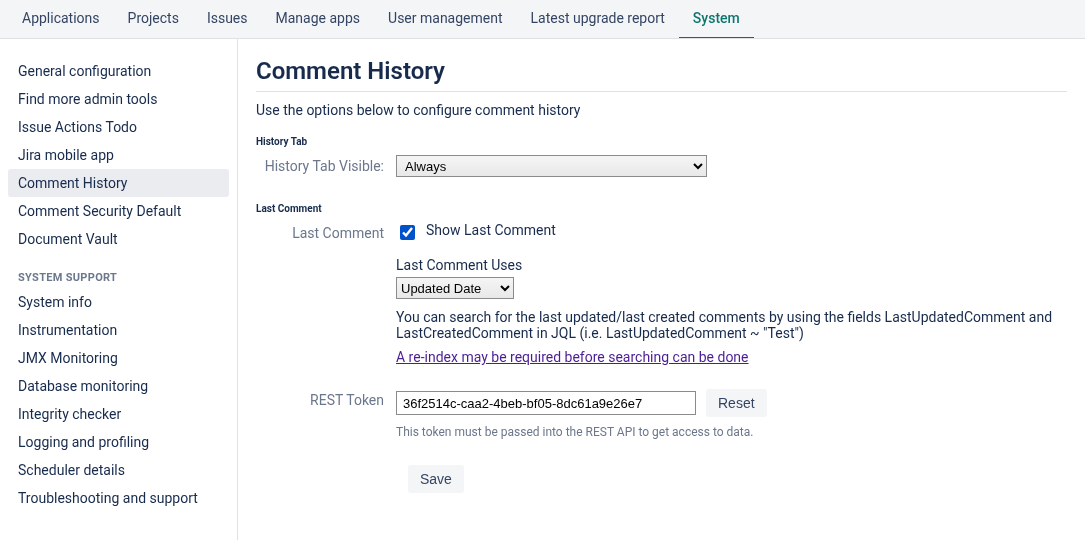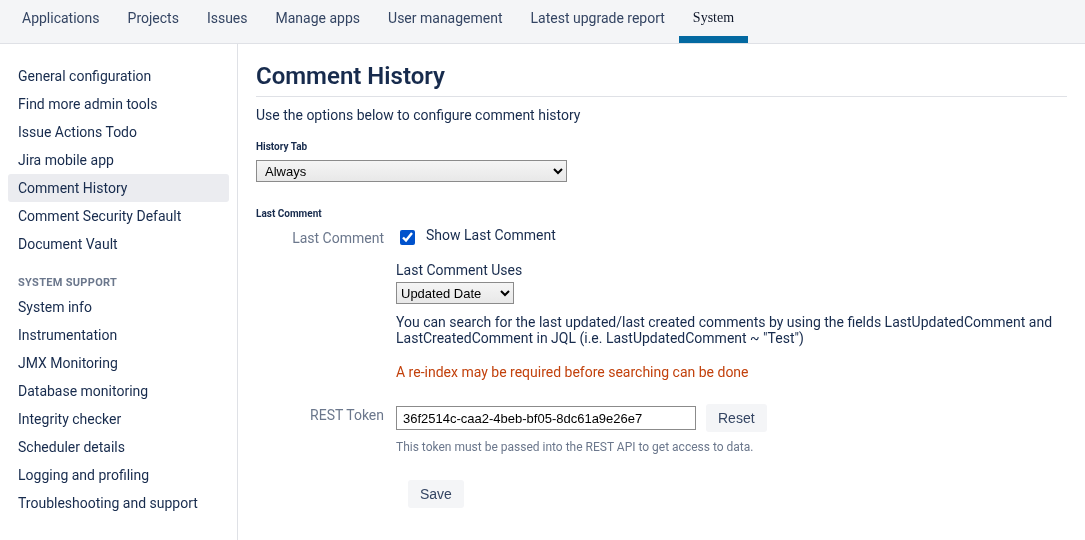--- a/index.html
+++ b/index.html
@@ -16,24 +16,23 @@
     padding: 0 8px;
     background: #f4f5f7;
   }
   .topnav-item {
     padding: 10px 14px 10px 14px;
     color: #344563;
     cursor: pointer;
     border-bottom: 2px solid transparent;
   }
   .topnav-item.active {
-    color: #0f172a;
-    border-bottom: 7px solid #0369a1;
+    color: #0f766e;
+    border-bottom: 1px solid #0369a1;
     font-weight: 500;
-    font-family: Liberation Serif, serif;
   }
   .layout {
     display: flex;
   }
   .sidebar {
     width: 238px;
     border-right: 1px solid #dfe1e6;
     padding: 18px 0 20px 0;
     min-height: 505px;
   }
@@ -109,21 +108,21 @@
   .checkbox-row { display: flex; align-items: flex-start; gap: 8px; }
   .checkbox-row input[type=checkbox] {
     width: 15px; height: 15px;
     accent-color: #0052cc;
   }
   .sublabel {
     margin: 14px 0 4px 0;
     color: #172b4d;
   }
   .note { margin-top: 10px; color: #172b4d; max-width: 680px; }
-  .warning { color: #c2410c; margin-top: 18px; }
+  .warning { color: #4c1d95; margin-top: 8px; text-decoration: underline; }
   input.text {
     width: 300px;
     height: 24px;
     border: 1px solid #8b8b8b;
     padding: 2px 6px;
     font-size: 13px;
   }
   button.btn {
     background: #f4f5f7;
     border: none;
@@ -164,31 +163,32 @@
     <div class="sidebar-item">Comment Security Default</div>
     <div class="sidebar-item">Document Vault</div>
 
     <div class="sidebar-heading">SYSTEM SUPPORT</div>
 
     <div class="sidebar-item">System info</div>
     <div class="sidebar-item">Instrumentation</div>
     <div class="sidebar-item">JMX Monitoring</div>
     <div class="sidebar-item">Database monitoring</div>
     <div class="sidebar-item">Integrity checker</div>
+    <div class="sidebar-item">Logging and profiling</div>
     <div class="sidebar-item">Scheduler details</div>
-    <div class="sidebar-item">Logging and profiling</div>
     <div class="sidebar-item">Troubleshooting and support</div>
   </div>
 
   <div class="main">
     <h2 class="page-title">Comment History</h2>
     <div class="page-sub">Use the options below to configure comment history</div>
 
     <h3 class="section-title">History Tab</h3>
     <div class="form-row">
+      <div class="form-label">History Tab Visible:</div>
       <div class="form-field">
         <select class="wide">
           <option>Always</option>
         </select>
       </div>
     </div>
 
     <h3 class="section-title" style="margin-top:26px;">Last Comment</h3>
     <div class="form-row">
       <div class="form-label">Last Comment</div>

